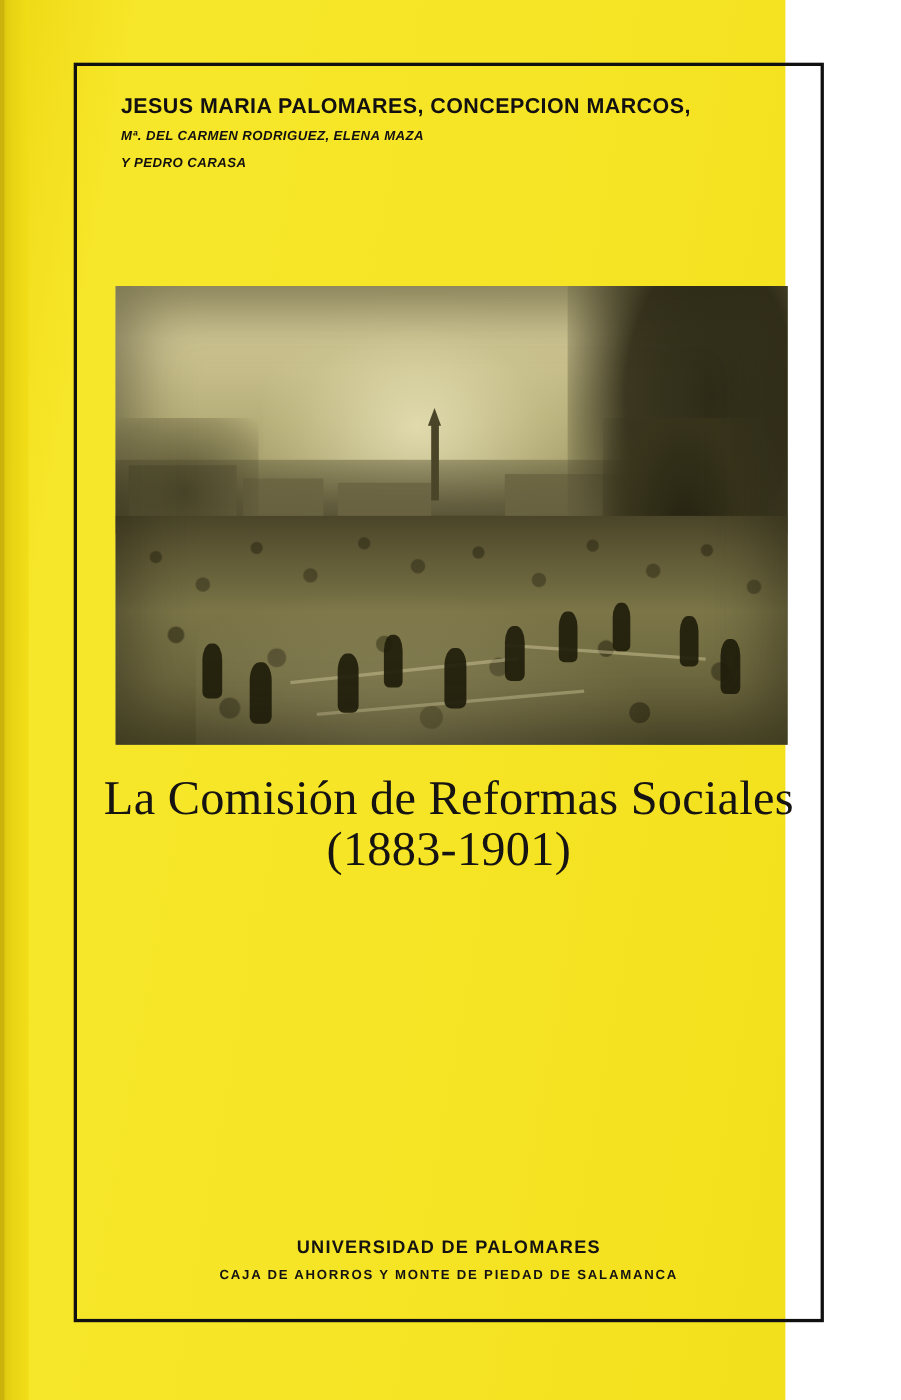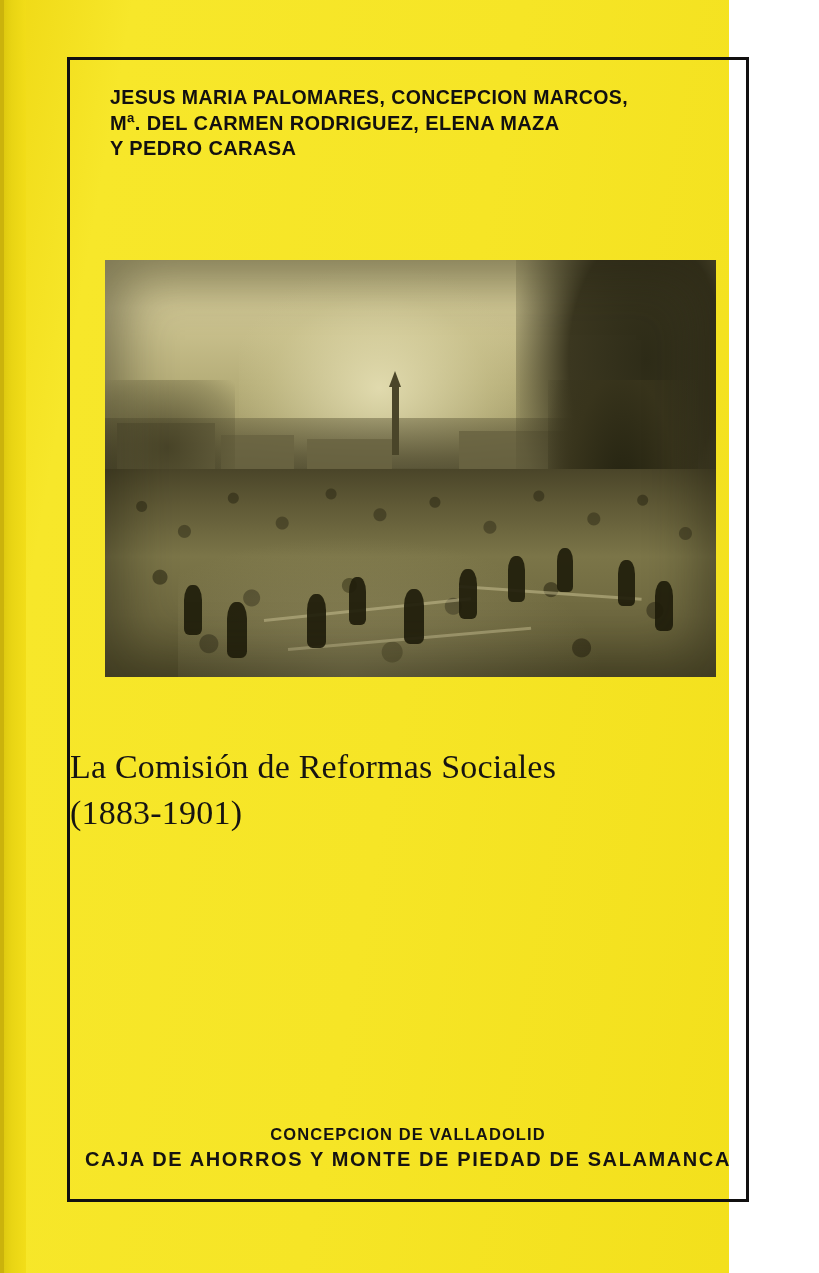--- a/index.html
+++ b/index.html
@@ -15,21 +15,20 @@
   }
 
   .book-cover {
     position: absolute;
     left: 0;
     top: 0;
     width: 714px;
     height: 1273px;
     background: #f5e21c;
     background: linear-gradient(100deg, #efd814 0%, #f7e72a 14%, #f6e526 55%, #f3e01c 100%);
-    padding-left: 15px;
   }
 
   
   .spine-shade {
     position: absolute;
     left: 0;
     top: 0;
     width: 26px;
     height: 1273px;
     background: linear-gradient(90deg, #d8c20d 0%, #e8d413 45%, #f2dd18 100%);
@@ -66,21 +65,22 @@
     font-weight: bold;
     font-size: 19.5px;
     letter-spacing: 0.4px;
     line-height: 25.5px;
   }
   .authors .ln {
     display: block;
     white-space: nowrap;
   }
   .authors .sm {
-    font-size: 20px;
+    font-size: 12px;
+    font-style: italic;
   }
 
   
   .photo-wrap {
     position: absolute;
     left: 105px;
     top: 260px;
     width: 611px;
     height: 417px;
     overflow: hidden;
@@ -204,46 +204,47 @@
   .vignette {
     position: absolute;
     inset: 0;
     box-shadow: inset 0 0 52px 18px rgba(30,28,14,0.45);
   }
 
   
   .title-block {
     position: absolute;
     left: 70px;
-    top: 744px;
+    top: 703px;
     width: 676px;
+    text-align: center;
     color: #161412;
     font-family: "Liberation Serif", serif;
-    font-size: 34px;
+    font-size: 44px;
     line-height: 46px;
     letter-spacing: 0.2px;
   }
   .title-block .tl { display: block; white-space: nowrap; }
 
   
   .publisher {
     position: absolute;
     left: 70px;
     top: 1122px;
     width: 676px;
     text-align: center;
     color: #151312;
     font-family: "Liberation Sans", sans-serif;
     font-weight: bold;
     font-size: 16.5px;
     line-height: 25px;
     letter-spacing: 1.1px;
   }
   .publisher .pl { display: block; white-space: nowrap; }
-  .publisher .pl2 { letter-spacing: 1.6px; font-size: 20px; }
+  .publisher .pl2 { letter-spacing: 1.6px; font-size: 12px; }
 </style>
 </head>
 <body>
 
 <div class="book-cover">
 
   <div class="spine-shade"></div>
   <div class="spine-edge"></div>
 
   <div class="frame"></div>
@@ -292,17 +293,17 @@
       <div class="vignette"></div>
     </div>
   </div>
 
   <div class="title-block">
     <span class="tl">La Comisión de Reformas Sociales</span>
     <span class="tl">(1883-1901)</span>
   </div>
 
   <div class="publisher">
-    <span class="pl">CONCEPCION DE VALLADOLID</span>
+    <span class="pl">UNIVERSIDAD DE PALOMARES</span>
     <span class="pl pl2">CAJA DE AHORROS Y MONTE DE PIEDAD DE SALAMANCA</span>
   </div>
 
 </div>
 
 </body></html>

